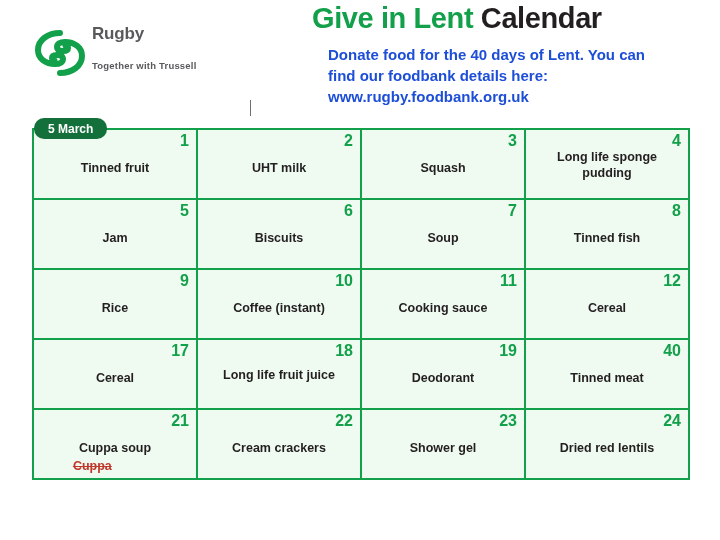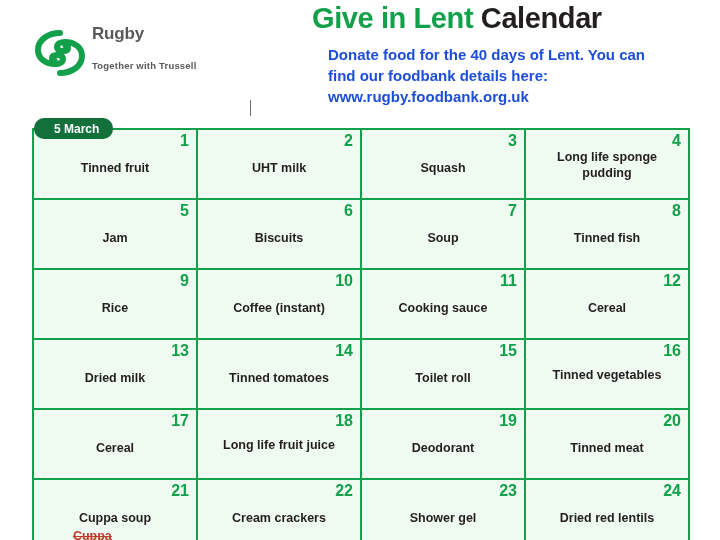--- a/index.html
+++ b/index.html
@@ -89,21 +89,21 @@
     left: 250px; top: 100px;
     width: 1px; height: 16px;
     background: #6d6e71;
   }
 
   
   .date-pill {
     position: absolute;
     left: 34px; top: 118px;
     height: 21px;
-    padding: 0 14px 0 20px;
+    padding: 0 14px 0 14px;
     background: #13703a;
     color: #ffffff;
     font-size: 12px;
     font-weight: bold;
     border-radius: 10px;
     display: flex;
     align-items: center;
     z-index: 5;
   }
 
@@ -242,51 +242,33 @@
           <span class="cell-num">11</span>
           <span class="cell-label">Cooking sauce</span>
         </td>
         <td>
           <span class="cell-num">12</span>
           <span class="cell-label">Cereal</span>
         </td>
       </tr>
       <tr>
         <td>
-          <span class="cell-num">13</span>
-          <span class="cell-label">Dried milk</span>
-        </td>
-        <td>
-          <span class="cell-num">14</span>
-          <span class="cell-label">Tinned tomatoes</span>
-        </td>
-        <td>
-          <span class="cell-num">15</span>
-          <span class="cell-label">Toilet roll</span>
-        </td>
-        <td>
-          <span class="cell-num">16</span>
-          <span class="cell-label two-line">Tinned vegetables</span>
-        </td>
-      </tr>
-      <tr>
-        <td>
           <span class="cell-num">17</span>
           <span class="cell-label">Cereal</span>
         </td>
         <td>
           <span class="cell-num">18</span>
           <span class="cell-label two-line">Long life fruit juice</span>
         </td>
         <td>
           <span class="cell-num">19</span>
           <span class="cell-label">Deodorant</span>
         </td>
         <td>
-          <span class="cell-num">20</span>
+          <span class="cell-num">40</span>
           <span class="cell-label">Tinned meat</span>
         </td>
       </tr>
       <tr>
         <td>
           <span class="cell-num">21</span>
           <span class="cell-label">
             <span class="annot-wrap">
               <span class="annot">Cuppa</span>
             </span><span>Cuppa soup</span>

